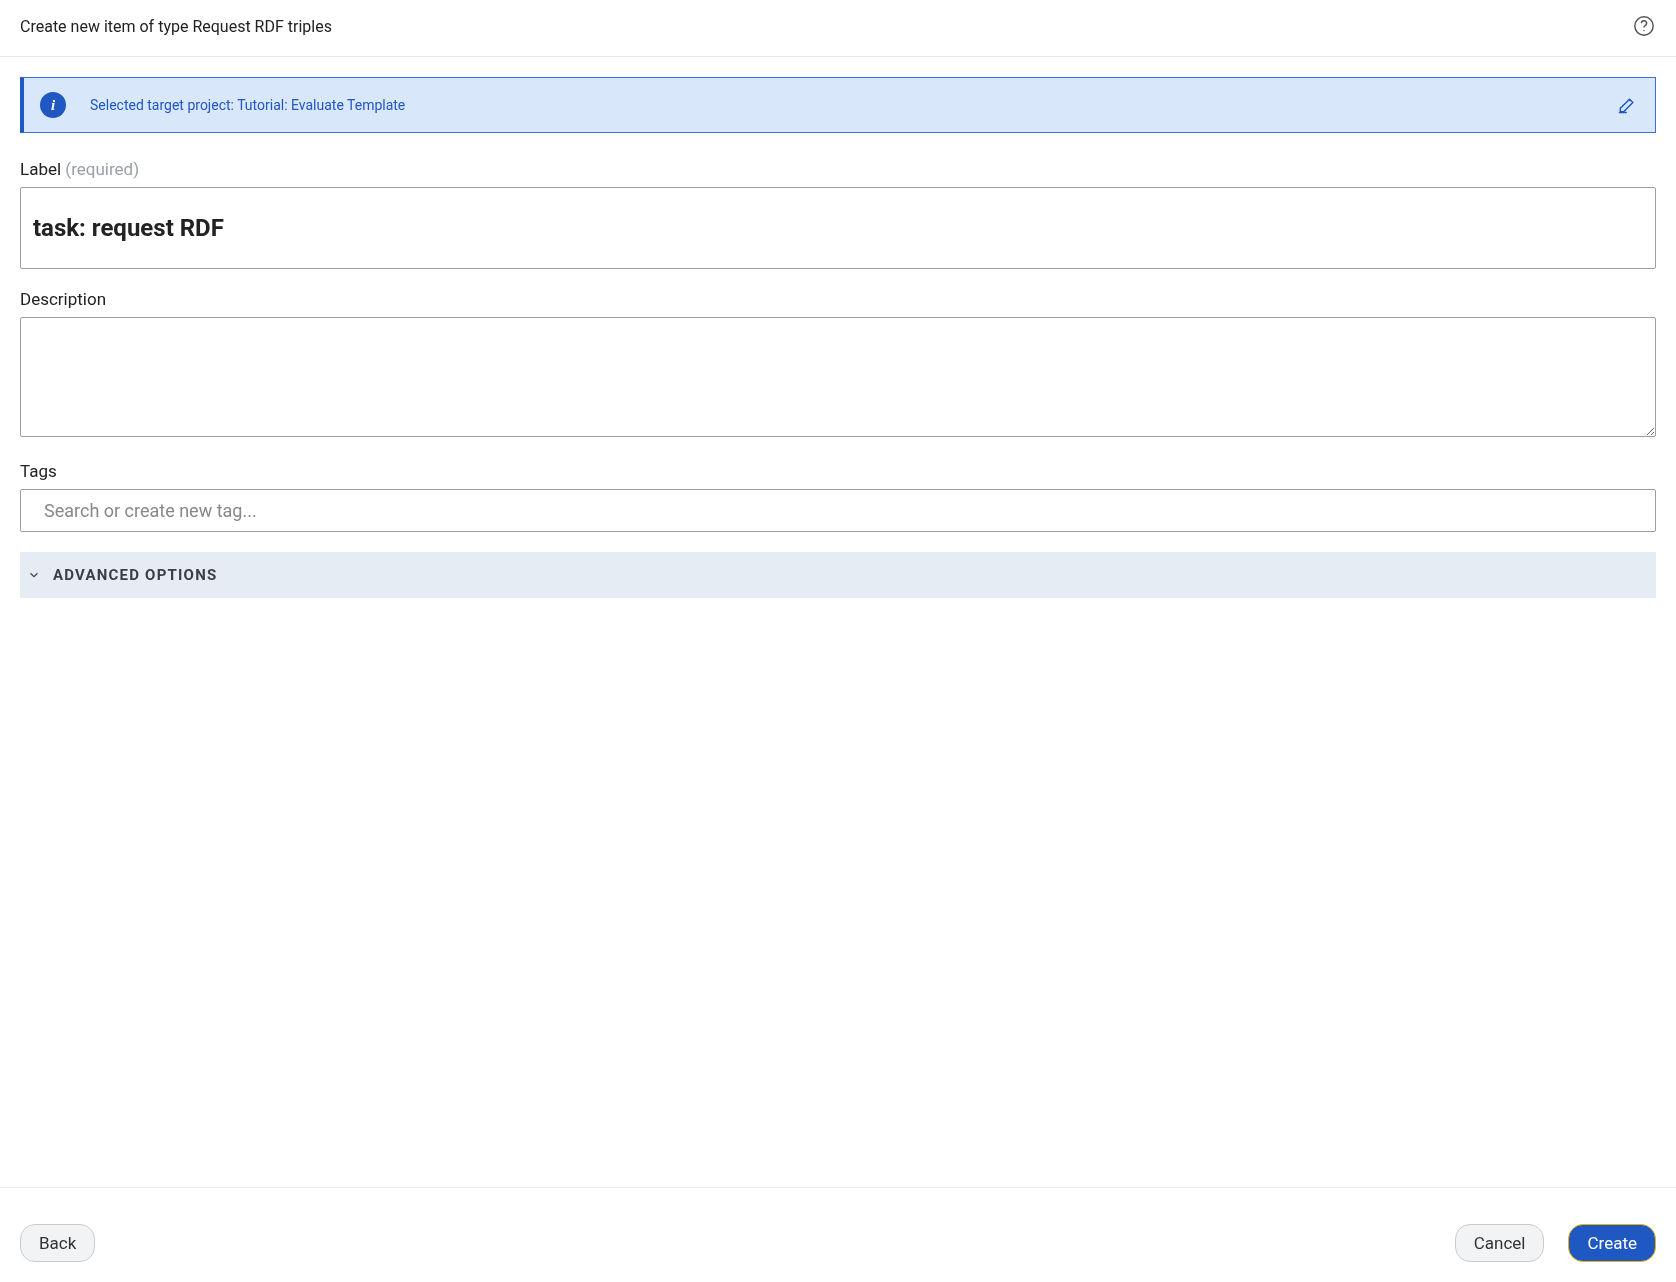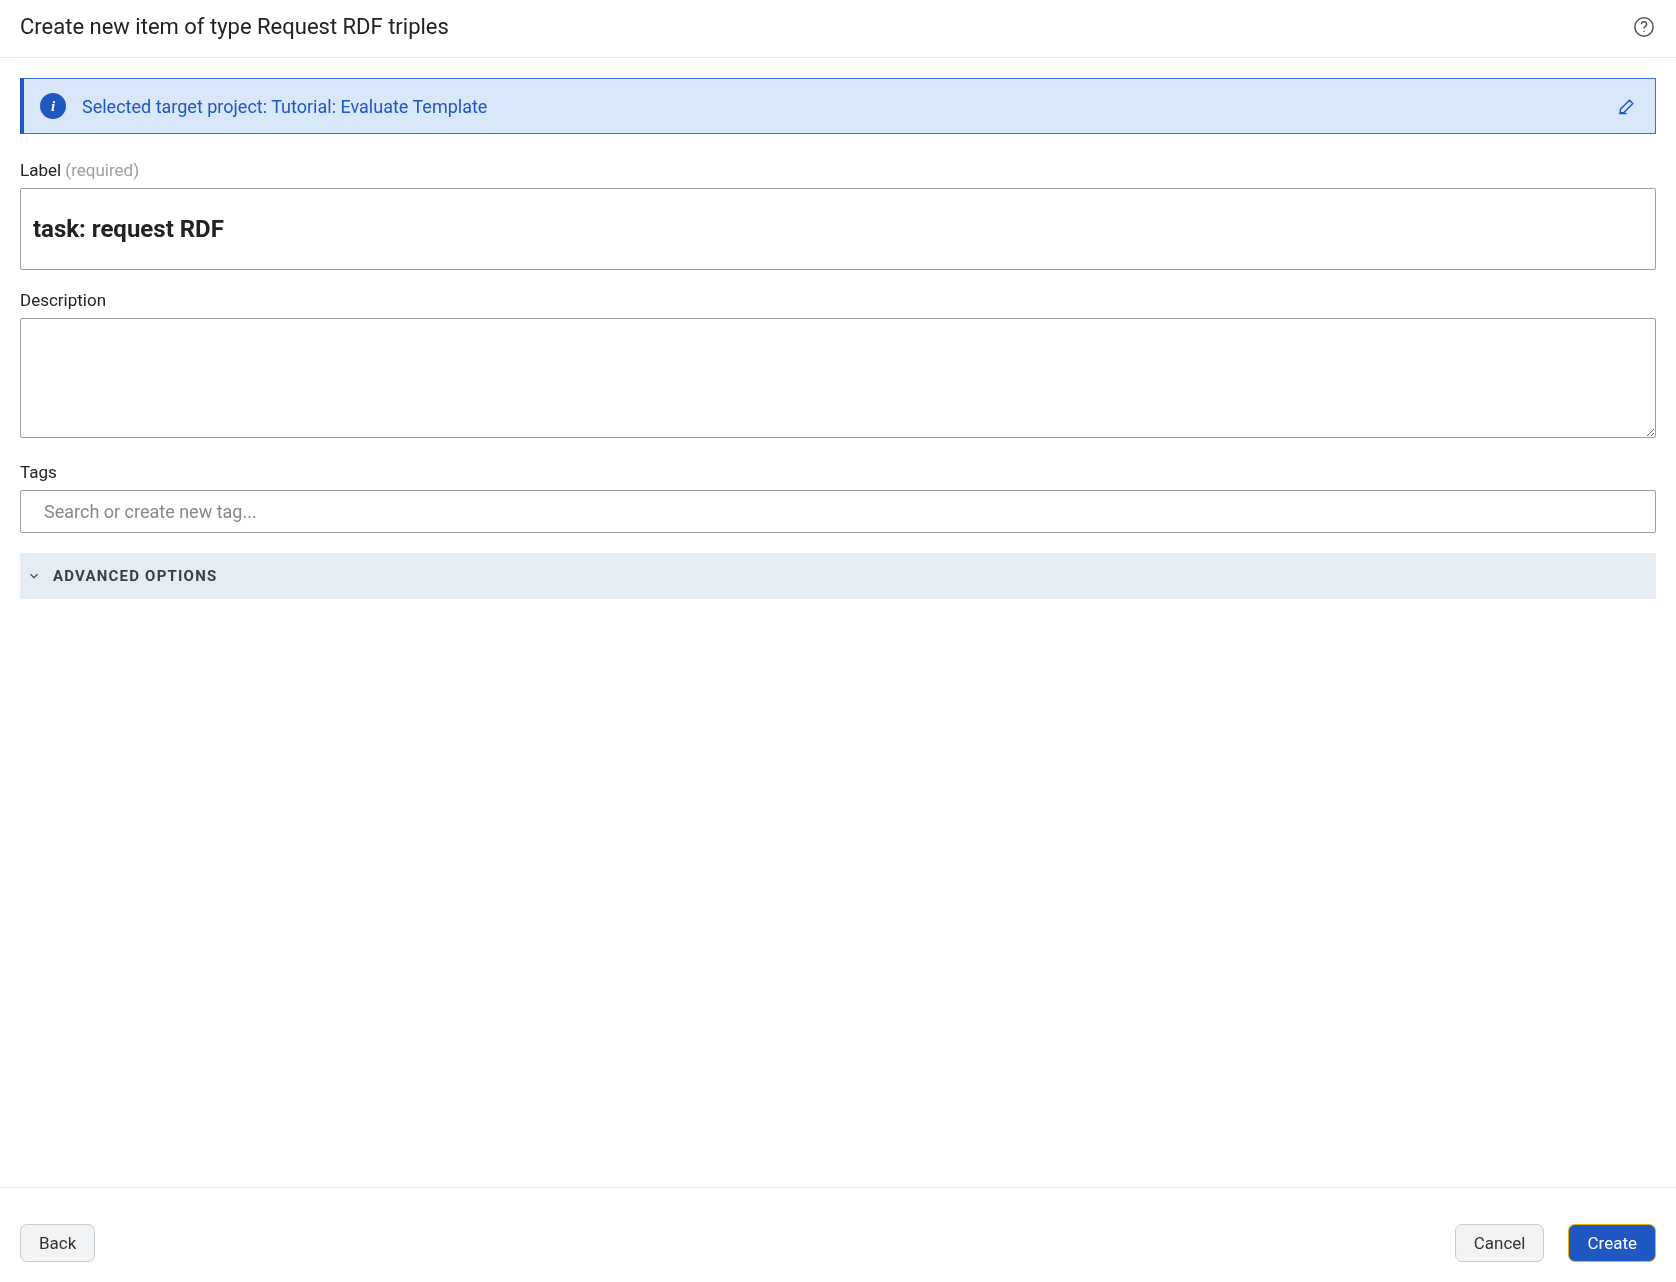--- a/index.html
+++ b/index.html
@@ -17,21 +17,21 @@
     min-height: 100vh;
   }
   .header {
     display: flex;
     align-items: center;
     justify-content: space-between;
     padding: 14px 20px 18px 20px;
     border-bottom: 1px solid #e5e7eb;
   }
   .header-title {
-    font-size: 22px;
+    font-size: 16px;
     font-weight: 400;
     color: #222;
   }
   .help-icon-wrap {
     width: 24px;
     height: 24px;
     display: flex;
     align-items: center;
     justify-content: center;
     cursor: pointer;
@@ -67,21 +67,22 @@
     font-family: Georgia, serif;
     font-style: italic;
     font-weight: bold;
     font-size: 15px;
     margin-right: 16px;
     flex-shrink: 0;
   }
   .info-text {
     flex: 1 1 auto;
     color: #1f57c3;
-    font-size: 18px;
+    font-size: 14px;
+    margin-left: 8px;
   }
   .edit-icon-wrap {
     width: 24px;
     height: 24px;
     display: flex;
     align-items: center;
     justify-content: center;
     cursor: pointer;
   }
   .edit-icon-wrap svg {
@@ -168,21 +169,21 @@
     padding: 36px 20px 20px 20px;
     border-top: 1px solid #e5e7eb;
   }
   .footer-right {
     display: flex;
     gap: 24px;
   }
   .btn {
     font-size: 17px;
     padding: 8px 18px;
-    border-radius: 7px;
+    border-radius: 15px;
     cursor: pointer;
     font-family: inherit;
   }
   .btn-secondary {
     background: #f2f3f4;
     border: 1px solid #c9cccf;
     color: #333;
   }
   .btn-primary {
     background: #1f57c3;

